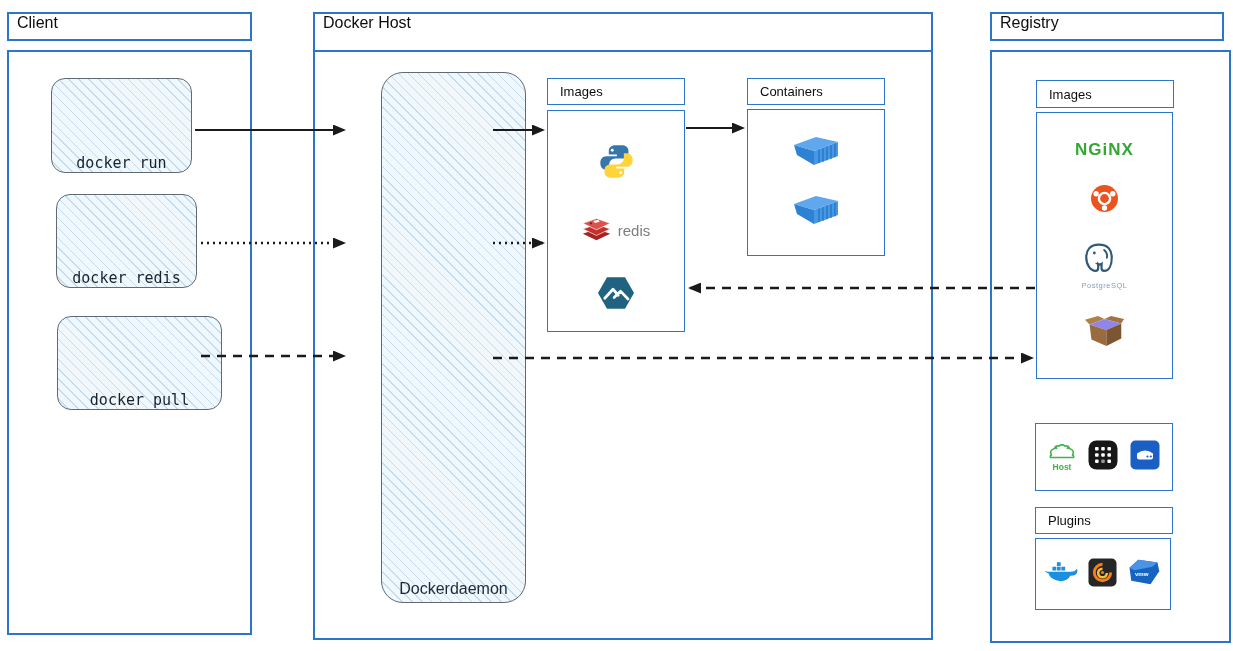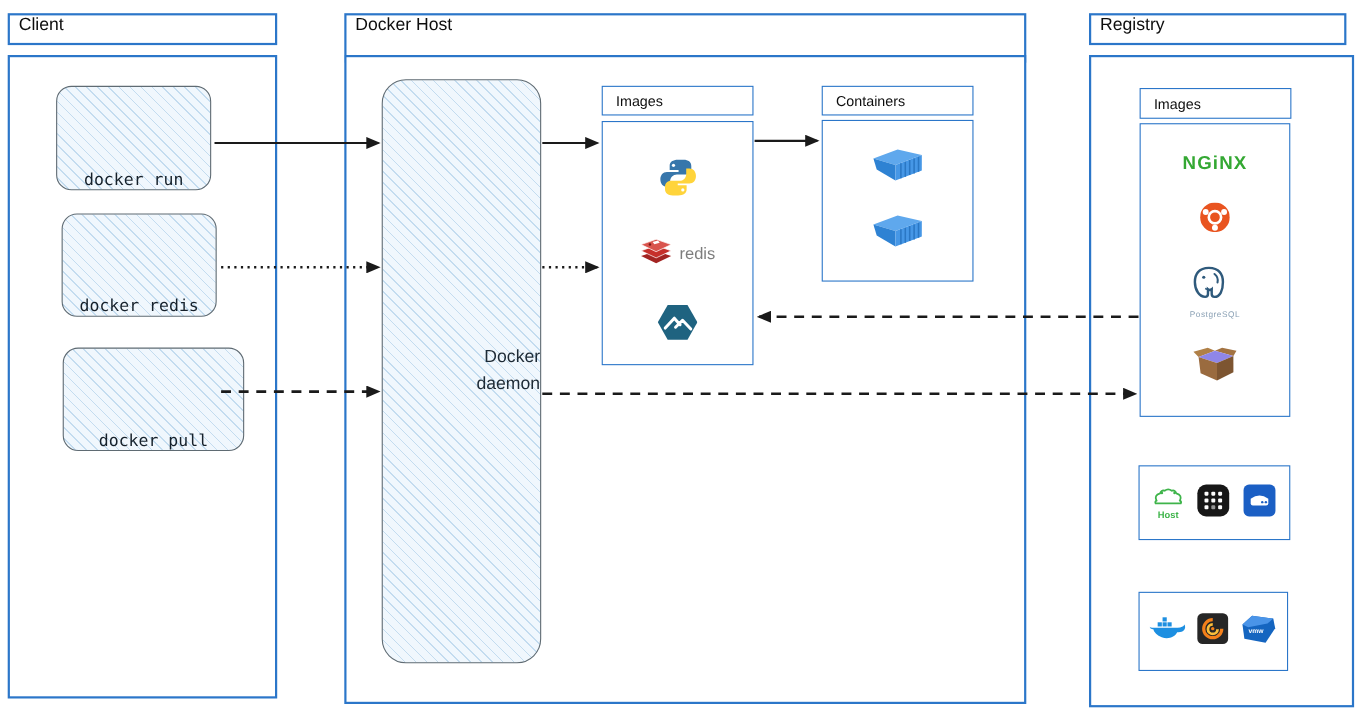--- a/index.html
+++ b/index.html
@@ -7,21 +7,21 @@
           font-family:"Liberation Sans",sans-serif;color:#111;}
   .box-blue{position:absolute;box-sizing:border-box;border:2px solid #2b76c9;background:#fff;}
   .panel{border-width:1.5px;}
   .titlebar{display:flex;align-items:flex-start;padding-left:8px;font-size:16px;color:#0d0d0d;}
   .subtitle{display:flex;align-items:center;padding-left:12px;font-size:13px;color:#0d0d0d;}
   .sketch{position:absolute;box-sizing:border-box;border:1.6px solid #5f6b73;border-radius:14px;
           background-color:#f0f7fd;
           background-image:repeating-linear-gradient(45deg, rgba(151,193,226,0.5) 0px, rgba(151,193,226,0.5) 1px, transparent 1px, transparent 7px);
           display:flex;align-items:flex-end;justify-content:center;}
   .cmd{font-family:"DejaVu Sans Mono","Liberation Mono",monospace;font-size:15px;color:#16212b;}
-  .daemon{border-radius:22px;flex-direction:column;font-size:16px;color:#1d2a35;line-height:1.55;}
+  .daemon{border-radius:22px;flex-direction:row;font-size:16px;color:#1d2a35;line-height:1.55;margin-left:34px;}
   .icon-col{position:absolute;display:flex;flex-direction:column;align-items:center;justify-content:space-evenly;}
   .icon-row{position:absolute;display:flex;flex-direction:row;align-items:center;justify-content:space-evenly;}
   .redis-group{display:flex;align-items:center;gap:7px;}
   .redis-label{font-size:15px;color:#7d7d7d;}
   .nginx-label{font-weight:bold;font-size:17px;letter-spacing:1px;color:#34a833;}
   .pg-group{display:flex;flex-direction:column;align-items:flex-start;gap:1px;}
   .pg-label{font-size:7.5px;color:#8aa0b4;letter-spacing:0.5px;}
   .jfrog-group{display:flex;flex-direction:column;align-items:center;}
   .jfrog-label{font-size:8.5px;font-weight:bold;color:#3eb44a;margin-top:-2px;}
   svg.overlay{position:absolute;left:0;top:0;pointer-events:none;}
@@ -188,20 +188,23 @@
     <span>
       <svg viewBox="0 0 30 30" width="30" height="30">
         <rect x="0.5" y="0.5" width="29" height="29" rx="5" fill="#1b5fc4"></rect>
         <path d="M7 13.5 q8 -6 16 0 v4 q0 2 -2 2 H9 q-2 0 -2 -2 z" fill="#fff"></path>
         <circle cx="17.5" cy="16.5" r="1.1" fill="#1b5fc4"></circle>
         <circle cx="20.8" cy="16.5" r="1.1" fill="#1b5fc4"></circle>
       </svg>
     </span>
   </div>
 
+  <div class="box-blue panel subtitle" style="left:1035px;top:507px;width:138px;height:27px;">
+    <span>Plugins</span>
+  </div>
   <div class="box-blue panel" style="left:1035px;top:538px;width:136px;height:72px;"></div>
   <div class="icon-row" style="left:1036px;top:540px;width:134px;height:68px;">
     <span>
       <svg viewBox="0 0 40 30" width="33" height="25">
         <g fill="#1d8fe1">
           <rect x="9" y="8" width="4.6" height="4.6"></rect>
             <rect x="14.4" y="8" width="4.6" height="4.6"></rect>
           <rect x="19.8" y="8" width="4.6" height="4.6"></rect>
             <rect x="14.4" y="2.5" width="4.6" height="4.6"></rect>
           <path d="M3 14 h28 c4 0 6.5-1.2 7.5-3.5 1.8 2.8 0.8 8.5-6.5 8.5 h-1.5 c-2.5 5.5-10 8-17 5.5 C8.5 22.7 5 19.5 4 15.5 q-3 0.5-4-2.5 q1.5 1 3 1 z"></path>

